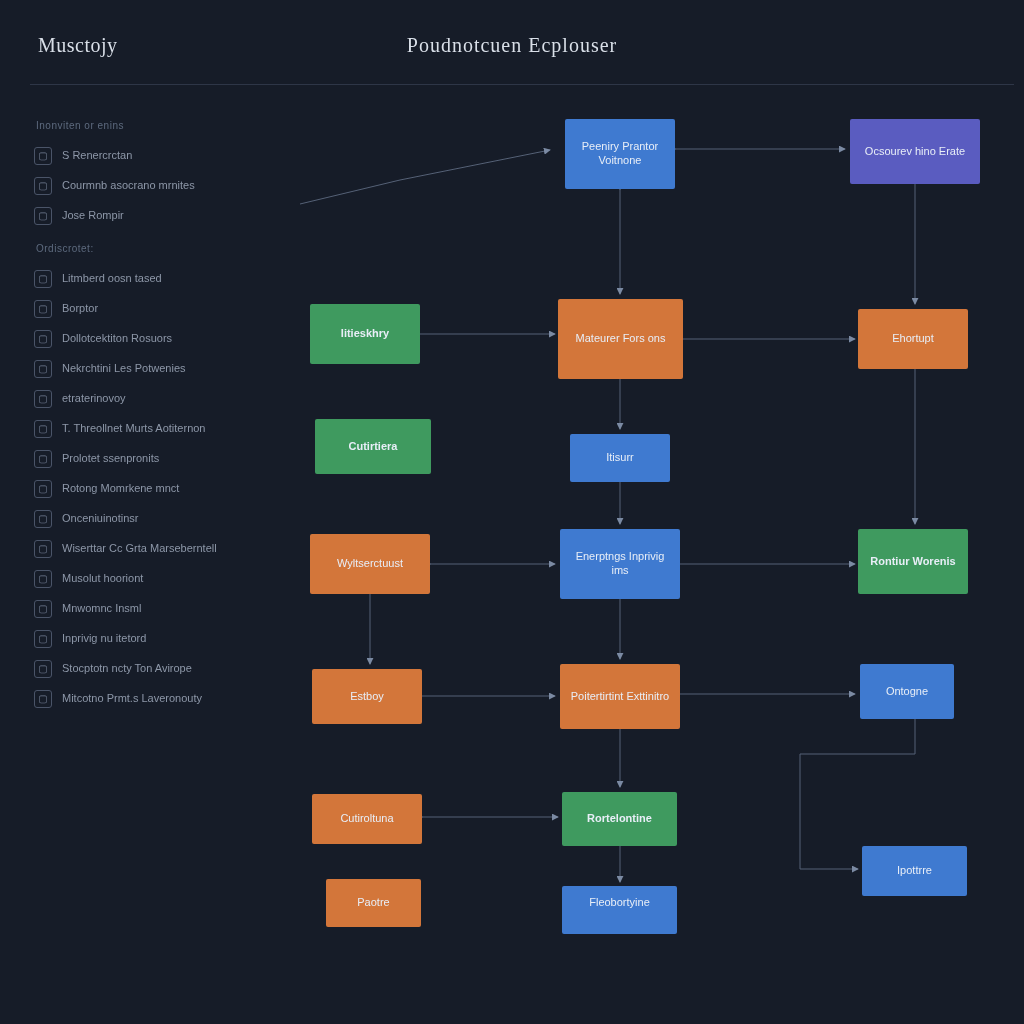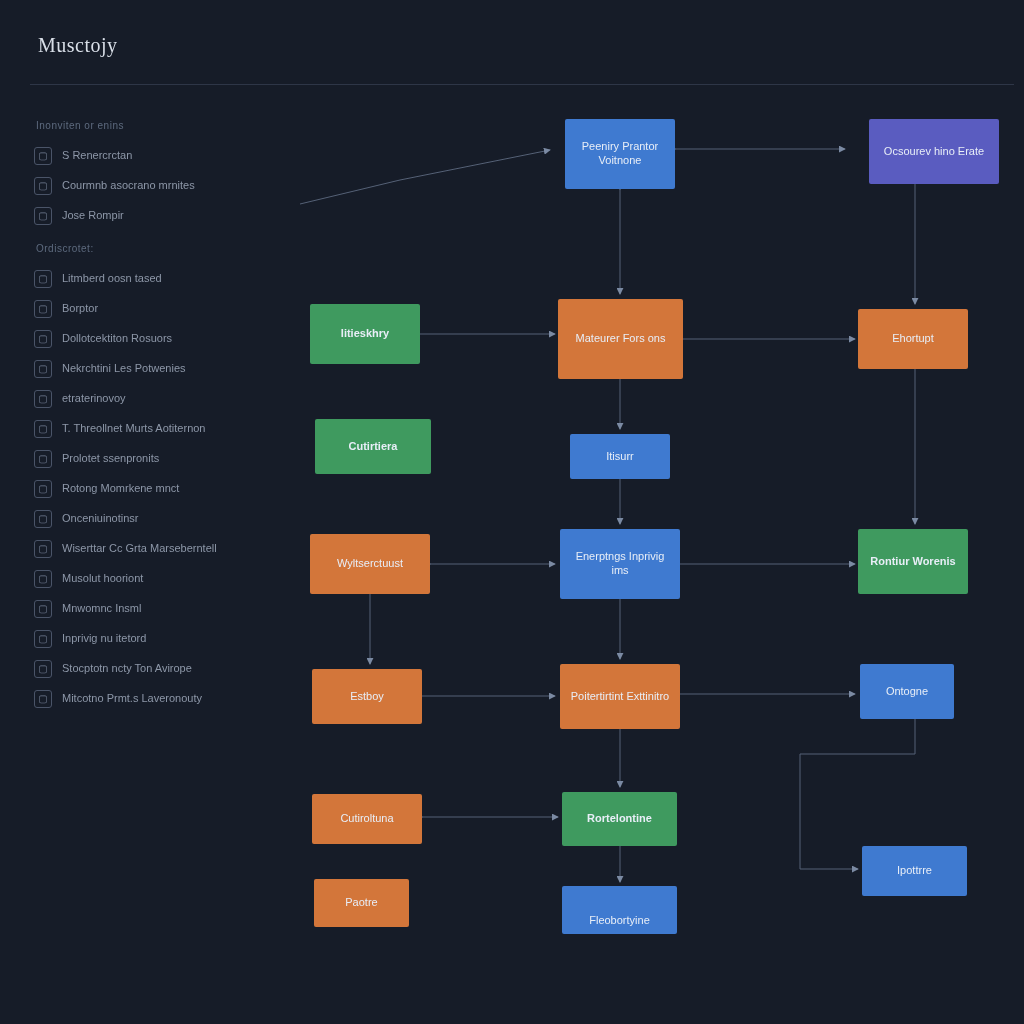--- a/index.html
+++ b/index.html
@@ -75,21 +75,21 @@
   .node {
     position: absolute;
     display: flex;
     align-items: center;
     justify-content: center;
     text-align: center;
     color: #e8eef7;
     font-family: -apple-system, Helvetica, Arial, sans-serif;
     font-size: 11px;
     line-height: 1.25;
-    padding: 6px 8px;
+    padding: 24px 8px;
     border-radius: 2px;
   }
   .c-blue   { background: #3f7ad0; }
   .c-purple { background: #5a5cc0; }
   .c-orange { background: #d3763a; }
   .c-green  { background: #3f9a5f; font-weight: bold; }
 
   .edges {
     position: absolute; inset: 0;
     width: 100%; height: 100%;
@@ -101,20 +101,21 @@
     fill: none;
   }
   .edges marker path { fill: #7b8aa3; }
 </style>
 </head>
 <body>
 
 <div class="app">
 
   <div class="title-left">Musctojy</div>
+  <div class="title-main">Poudnotcuen Ecplouser</div>
   <div class="header-rule"></div>
 
   <div class="sidebar">
     <div class="sb-section">Inonviten or enins</div>
     <div id="sb-list-a">
         <div class="sb-item">
           <span class="sb-icon">▢</span>
           <span class="txt">S Renercrctan</span>
         </div>
         <div class="sb-item">
@@ -236,21 +237,21 @@
 
       <polyline points="635,625 635,660 520,660 520,775 578,775" marker-end="url(#ah)"></polyline>
 
       <line x1="340" y1="748" x2="340" y2="788" marker-end="url(#ah)"></line>
     </svg>
 
     <div id="nodes-layer">
         <div class="node c-blue" style="left: 285px; top: 25px; width: 110px; height: 70px;">
           <span>Peeniry Prantor Voitnone</span>
         </div>
-        <div class="node c-purple" style="left: 570px; top: 25px; width: 130px; height: 65px; margin-left: 19px;">
+        <div class="node c-purple" style="left: 570px; top: 25px; width: 130px; height: 65px;">
           <span>Ocsourev hino Erate</span>
         </div>
         <div class="node c-green" style="left: 30px; top: 210px; width: 110px; height: 60px;">
           <span>Iitieskhry</span>
         </div>
         <div class="node c-orange" style="left: 278px; top: 205px; width: 125px; height: 80px;">
           <span>Mateurer Fors ons</span>
         </div>
         <div class="node c-orange" style="left: 578px; top: 215px; width: 110px; height: 60px;">
           <span>Ehortupt</span>
@@ -281,21 +282,21 @@
         </div>
         <div class="node c-orange" style="left: 32px; top: 700px; width: 110px; height: 50px;">
           <span>Cutiroltuna</span>
         </div>
         <div class="node c-green" style="left: 282px; top: 698px; width: 115px; height: 54px;">
           <span>Rortelontine</span>
         </div>
         <div class="node c-blue" style="left: 582px; top: 752px; width: 105px; height: 50px;">
           <span>Ipottrre</span>
         </div>
-        <div class="node c-orange" style="left: 34px; top: 785px; width: 95px; height: 48px;">
+        <div class="node c-orange" style="left: 46px; top: 785px; width: 95px; height: 48px;">
           <span>Paotre</span>
         </div>
         <div class="node c-blue" style="left: 282px; top: 792px; width: 115px; height: 48px; align-items: flex-end;">
           <span>Fleobortyine</span>
         </div>
       </div>
   </div>
 
 </div>
 

